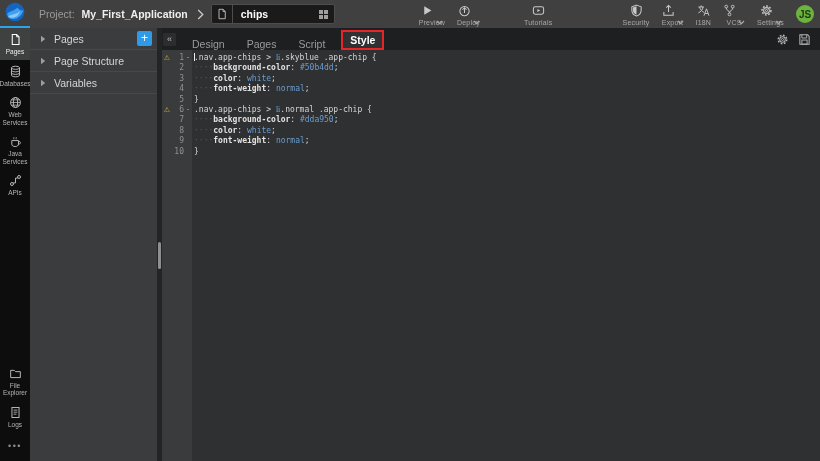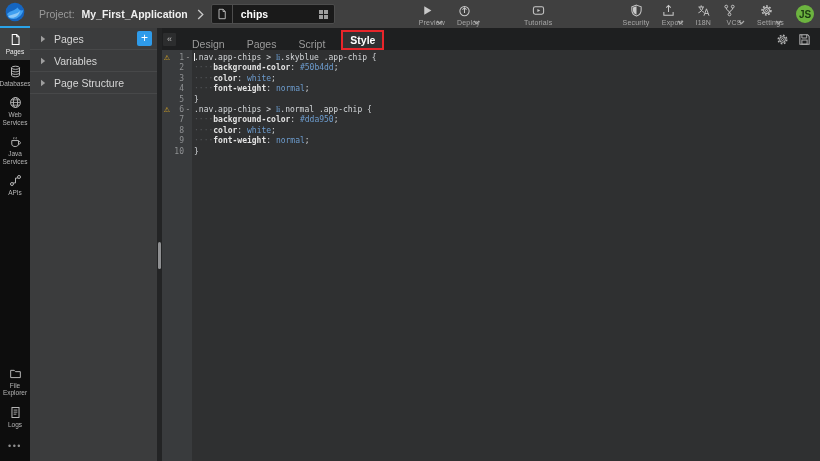--- a/index.html
+++ b/index.html
@@ -303,29 +303,29 @@
           </span>
           <span class="pr-label">Pages</span>
           <div class="pr-add">+</div>
         </div>
         <div class="panel-row">
           <span class="pr-caret">
             <svg width="6" height="8" viewBox="0 0 6 8">
               <path d="M1 0.8 L5.2 4 L1 7.2 Z" fill="#9e9e9e"></path>
             </svg>
           </span>
-          <span class="pr-label">Variables</span>
+          <span class="pr-label">Page Structure</span>
         </div>
         <div class="panel-row">
           <span class="pr-caret">
             <svg width="6" height="8" viewBox="0 0 6 8">
               <path d="M1 0.8 L5.2 4 L1 7.2 Z" fill="#9e9e9e"></path>
             </svg>
           </span>
-          <span class="pr-label">Page Structure</span>
+          <span class="pr-label">Variables</span>
         </div>
       </aside>
 
     <div class="vdivider">
       <div class="scroll-thumb"></div>
     </div>
 
     <main class="editor-col">
       <div class="tabbar">
         <button class="collapse-btn">«</button>

